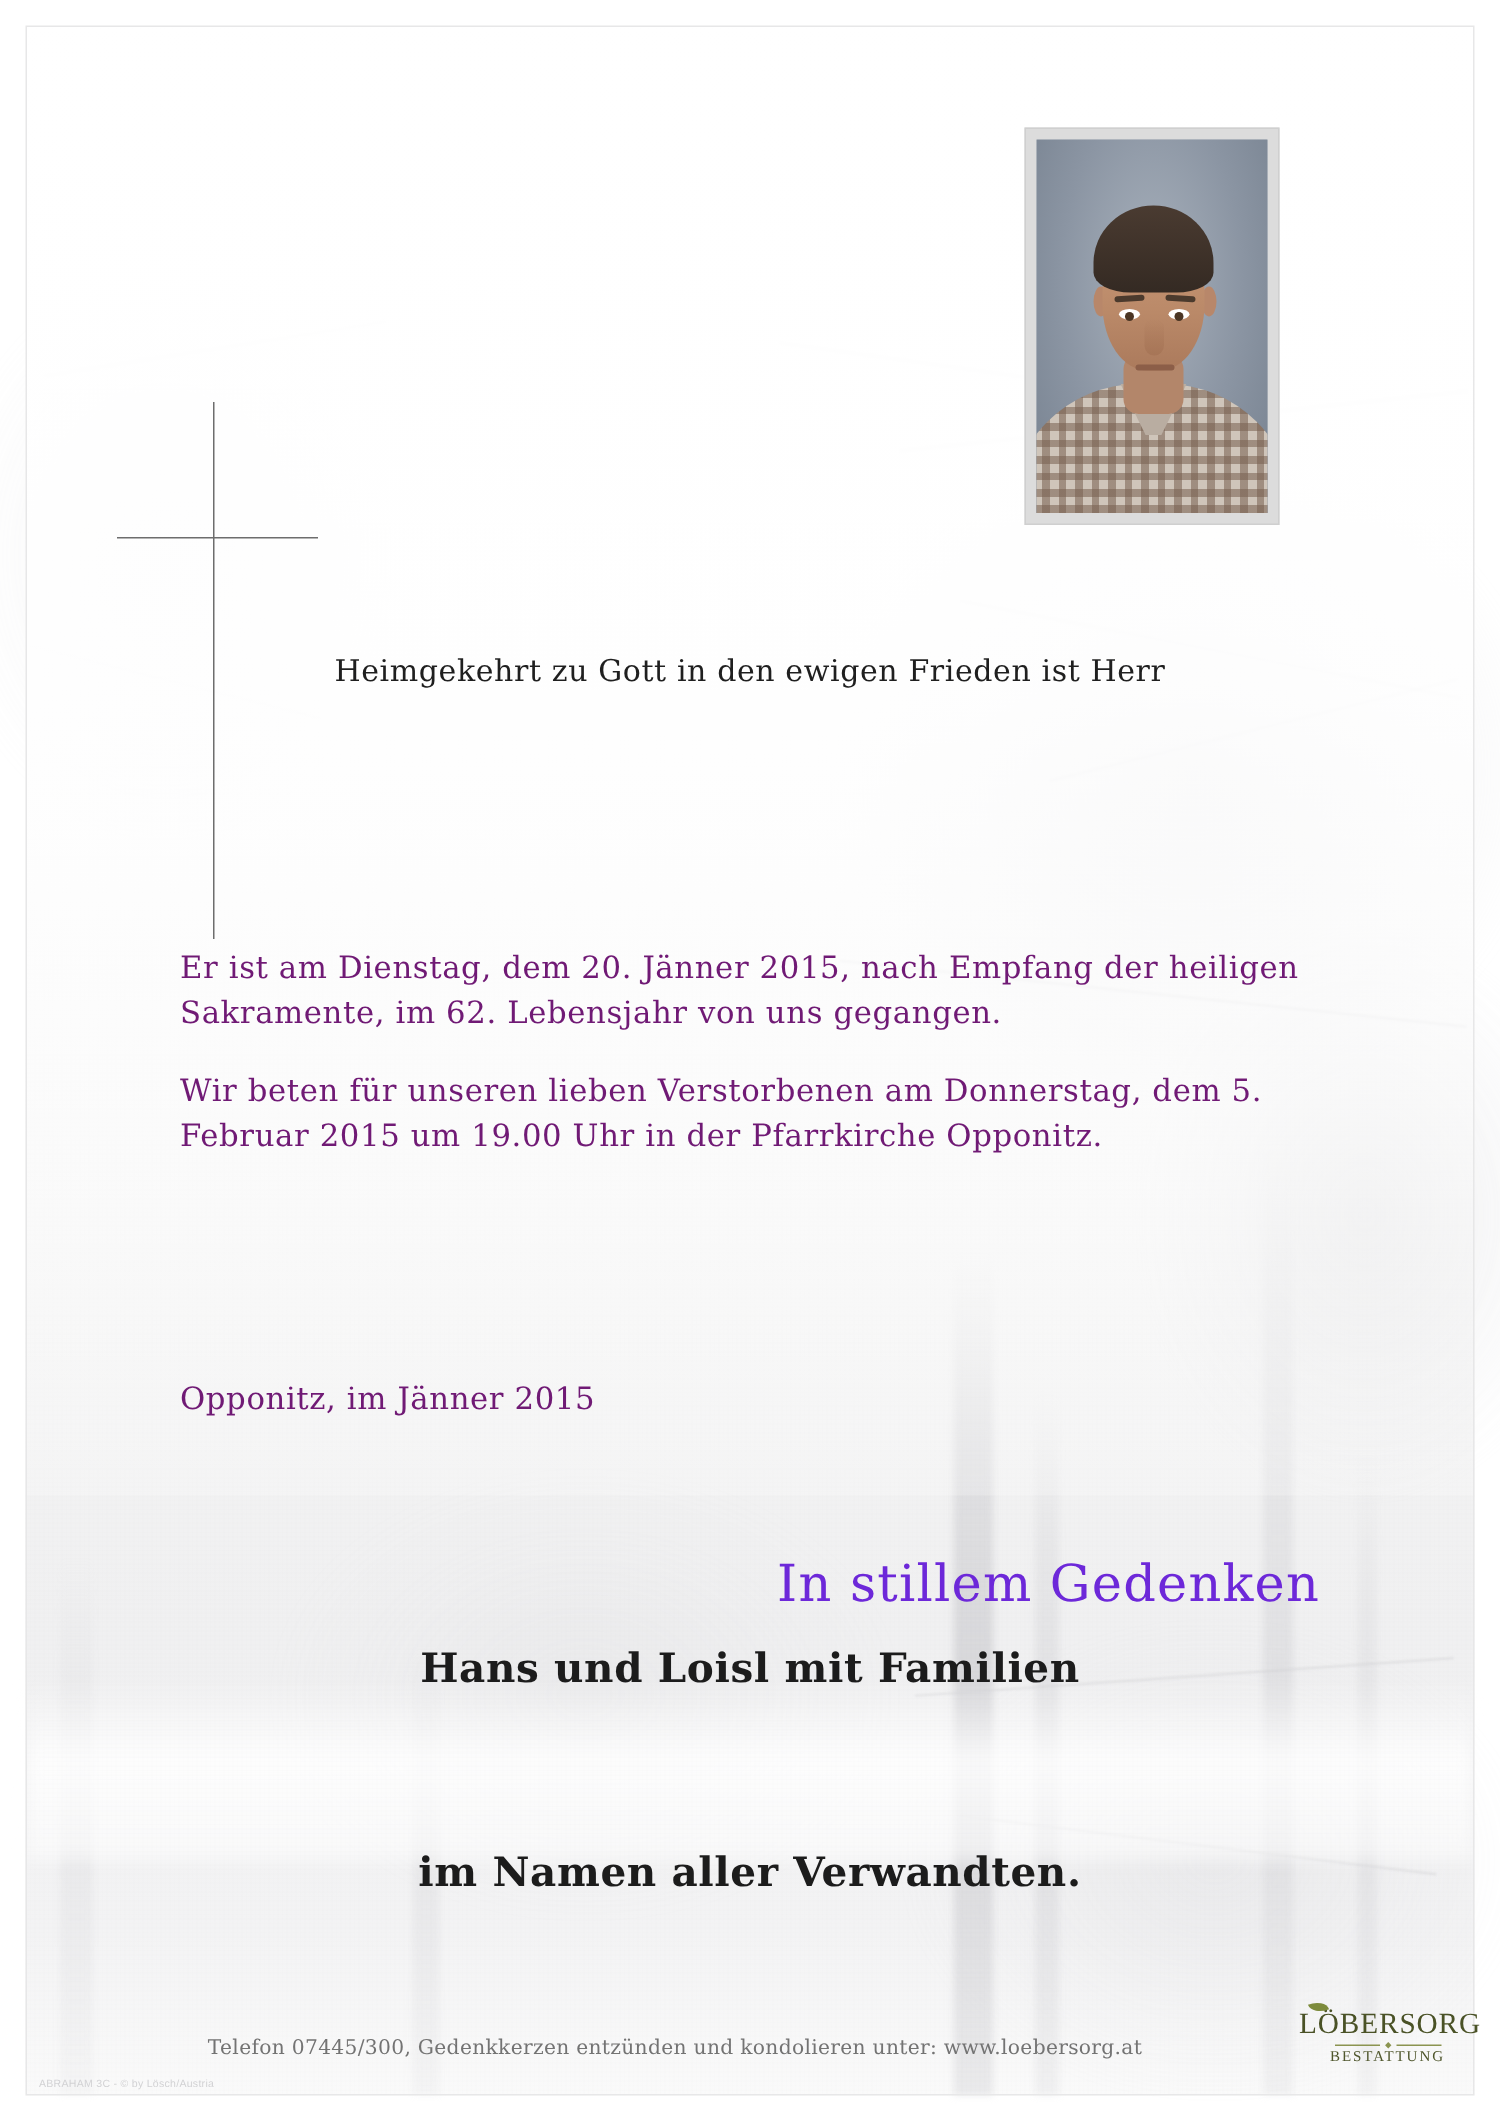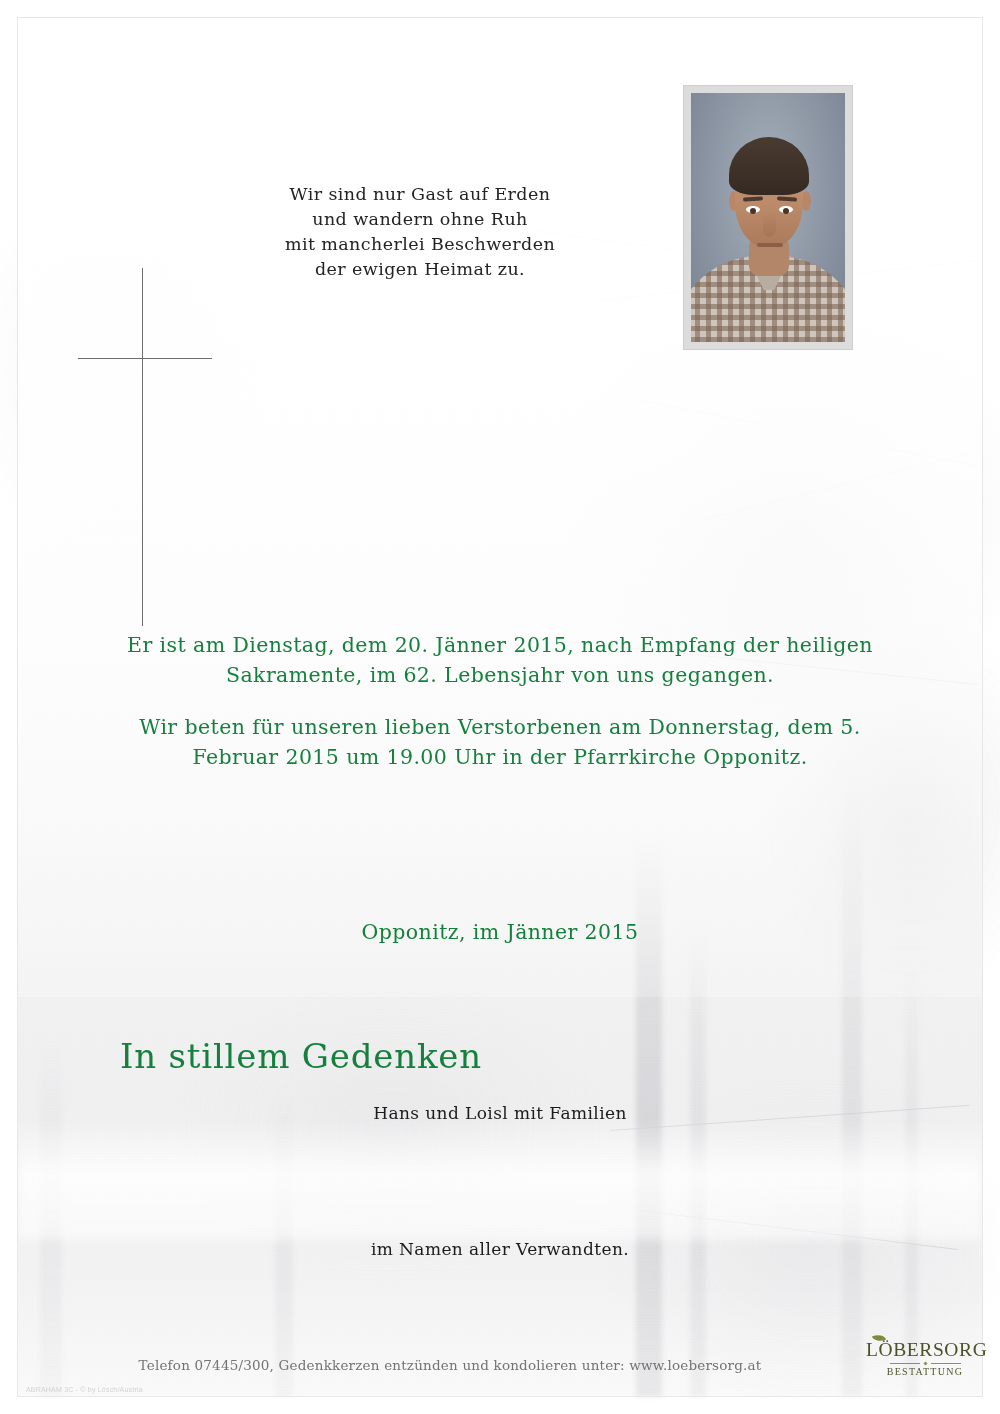--- a/index.html
+++ b/index.html
@@ -251,49 +251,50 @@
     line-height: 70px;
     font-weight: 400;
     color: #000000;
     letter-spacing: 1.5px;
   }
 
   .para {
     position: absolute;
     left: 120px;
     width: 760px;
-    text-align: center;
+    text-align: left;
     font-size: 20.5px;
     line-height: 30px;
-    color: #15803d;
+    color: #701a75;
   }
   .para.p1 { top: 630px; }
   .para.p2 { top: 712px; }
   .para.p3 { top: 793px; }
   .para.p4 { top: 917px; }
 
   .remembrance {
     position: absolute;
     left: 120px; top: 1033px;
     width: 760px;
-    text-align: left;
+    text-align: right;
     font-size: 34px;
     line-height: 46px;
-    color: #15803d;
+    color: #6d28d9;
     letter-spacing: .8px;
   }
 
   .mourner {
     position: absolute;
     left: 110px;
     width: 780px;
     text-align: center;
-    font-size: 17px;
+    font-size: 27px;
     line-height: 30px;
     color: #1c1c1c;
+    font-weight: bold;
   }
   .mourner.m1 { top: 1098px; }
   .mourner.m2 { top: 1148px; }
   .mourner.m3 { top: 1198px; margin-top: 36px; }
 
   .footer-note {
     position: absolute;
     left: 100px; top: 1356px;
     width: 700px;
     text-align: center;
@@ -415,27 +416,22 @@
         <div class="p-brow r"></div>
         <div class="p-eye l"></div>
         <div class="p-eye r"></div>
         <div class="p-pupil l"></div>
         <div class="p-pupil r"></div>
         <div class="p-nose"></div>
         <div class="p-mouth"></div>
       </div>
     </div>
 
-    <div class="verse script">
-      <div>Wir sind nur Gast auf Erden</div>
-      <div>und wandern ohne Ruh</div>
-      <div>mit mancherlei Beschwerden</div>
-      <div>der ewigen Heimat zu.</div>
-    </div>
-
+
+    <div class="lede script">Heimgekehrt zu Gott in den ewigen Frieden ist Herr</div>
 
     <div class="para p1 script">Er ist am Dienstag, dem 20. Jänner 2015, nach Empfang der heiligen Sakramente, im 62. Lebensjahr von uns gegangen.</div>
     <div class="para p2 script">Wir beten für unseren lieben Verstorbenen am Donnerstag, dem 5. Februar 2015 um 19.00 Uhr in der Pfarrkirche Opponitz.</div>
     <div class="para p4 script">Opponitz, im Jänner 2015</div>
 
     <div class="remembrance script">In stillem Gedenken</div>
     <div class="mourner m1 script">Hans und Loisl mit Familien</div>
     <div class="mourner m3 script">im Namen aller Verwandten.</div>
 
     <div class="footer-note script">Telefon 07445/300, Gedenkkerzen entzünden und kondolieren unter: www.loebersorg.at</div>

